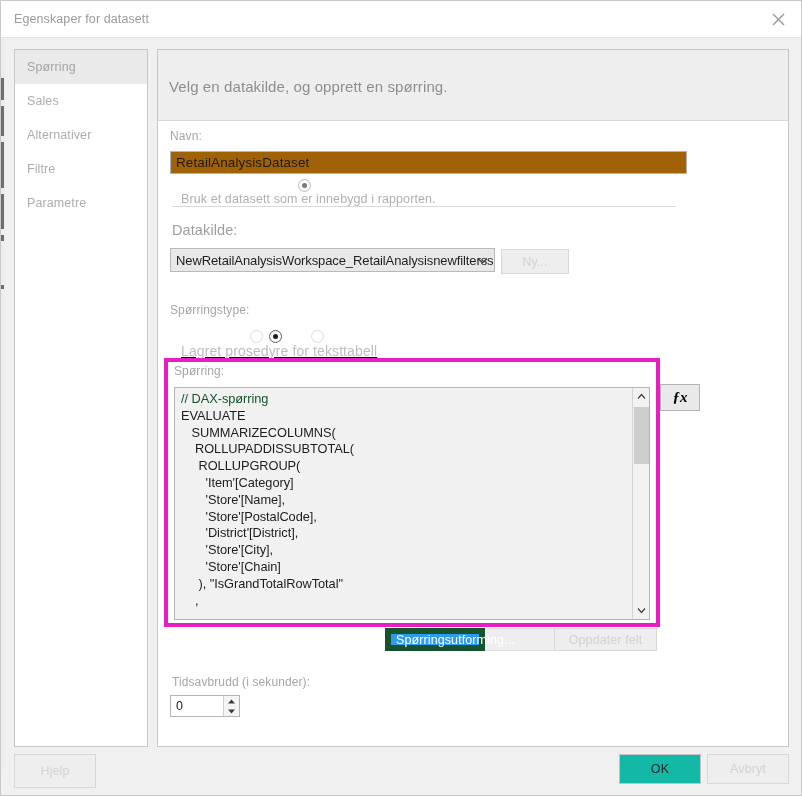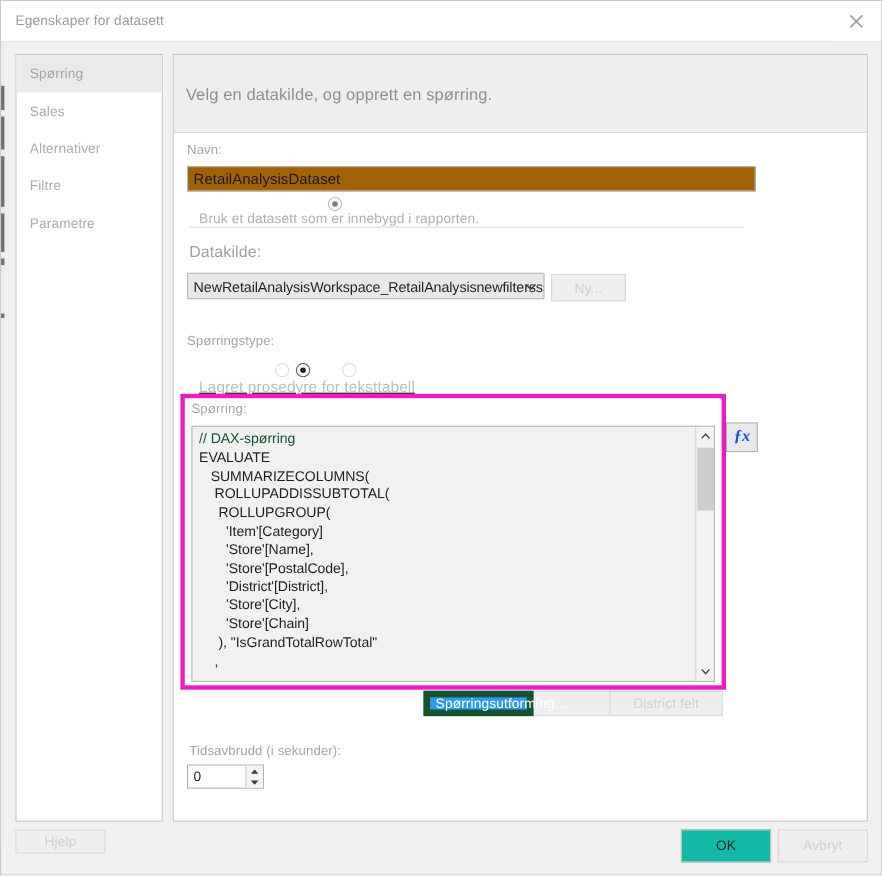--- a/index.html
+++ b/index.html
@@ -206,29 +206,29 @@
   .qscroll .thumb {
     position: absolute; left: 1px; top: 19px;
     width: 15px; height: 57px;
     background: #cdcdcd;
   }
 
   
   .fx-btn {
     position: absolute;
     left: 659px; top: 383px;
-    width: 29px; height: 27px;
+    width: 40px; height: 27px;
     background: #e9e9e9;
     border: 1px solid #b4b4b4;
     display: flex; align-items: center; justify-content: center;
     font-family: "Liberation Serif", serif;
     font-style: italic;
     font-weight: bold;
     font-size: 15px;
-    color: #1d4ed8;
+    color: #000000;
   }
 
   
   .tooltip-ov {
     position: absolute;
     left: 384px; top: 627px;
     height: 23px;
     background: #2d9bf0;
     border: 6px solid #14532d;
     display: flex; align-items: center;
@@ -257,21 +257,21 @@
     width: 16px; height: 20px;
     border-left: 1px solid #cfcfcf;
     background: #f4f4f4;
     display: flex; flex-direction: column;
   }
   .spinner-btns div {
     flex: 1; display: flex; align-items: center; justify-content: center;
   }
 
   
-  .btn-help { left: 13px; top: 753px; width: 82px; height: 22px; }
+  .btn-help { left: 13px; top: 753px; width: 82px; height: 34px; }
   .btn-ok   { left: 618px; top: 753px; width: 82px; height: 30px; }
   .btn-cancel { left: 706px; top: 753px; width: 82px; height: 30px; }
 </style>
 </head>
 <body>
 
 <div id="root">
 
   <div class="titlebar">
     <div class="title">Egenskaper for datasett</div>
@@ -378,21 +378,21 @@
           </svg>
       </div>
     </div>
   </div>
 
   <div class="fx-btn">
     <span>ƒx</span>
   </div>
 
   <div class="btn disabled" style="left:384px; top:627px; width:186px; height:23px; justify-content:flex-start; padding-left:6px; background:#eeeeee; border-color:#dddddd;">Import...</div>
-  <div class="btn disabled" style="left:553px; top:627px; width:103px; height:23px;">District felt</div>
+  <div class="btn disabled" style="left:553px; top:627px; width:103px; height:23px;">Oppdater felt</div>
 
   <div class="tooltip-ov" style="width:100px;">Spørringsutforming...</div>
 
   <div class="label" style="left:171px; top:674px;">Tidsavbrudd (i sekunder):</div>
   <div class="spinner-wrap">
     <span class="val">0</span>
     <div class="spinner-btns">
       <div>
         <svg width="9" height="5" viewBox="0 0 9 5">
             <polygon points="4.5,0.5 8,4.5 1,4.5" fill="#3c3c3c"></polygon>

